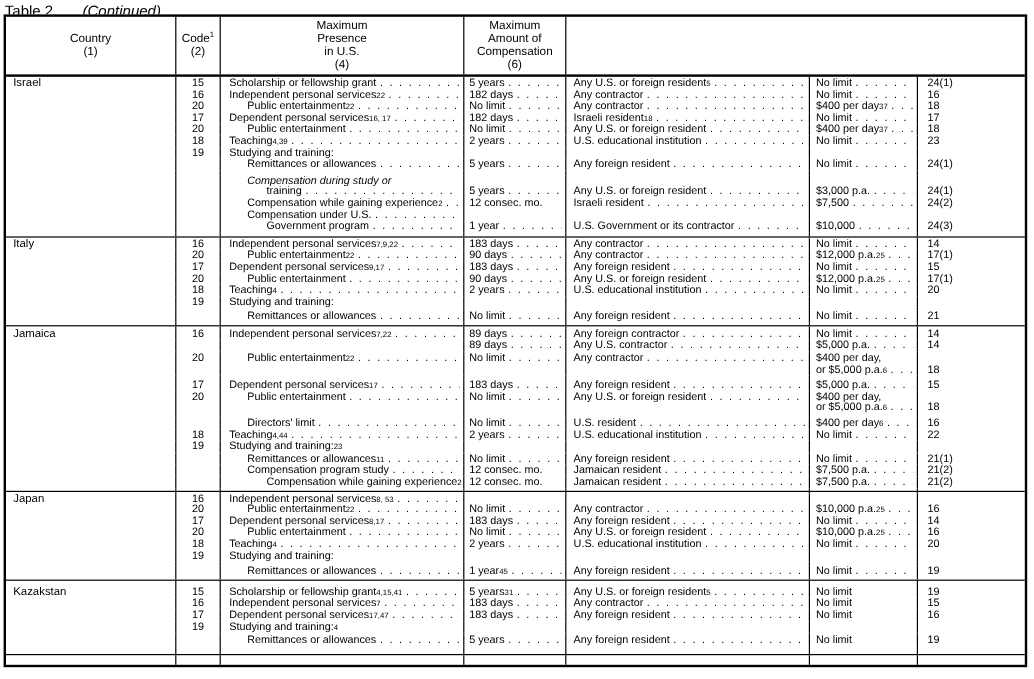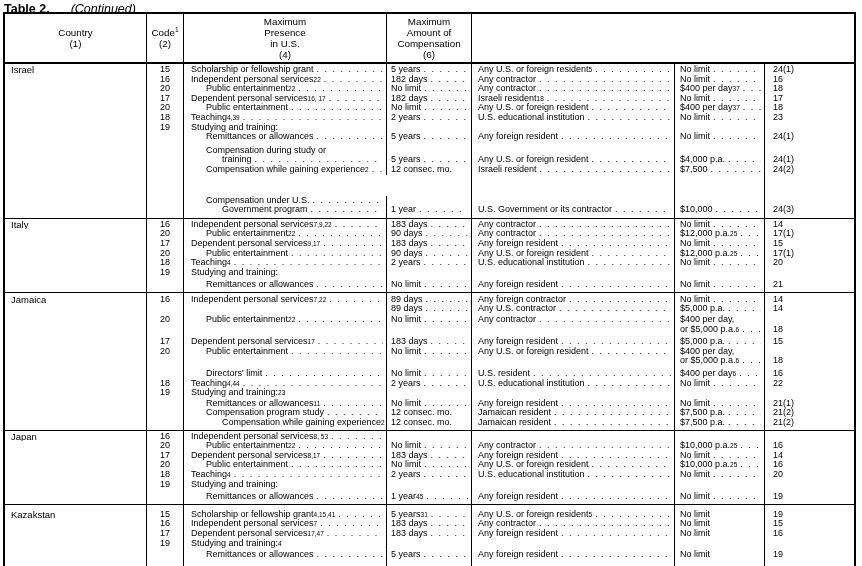--- a/index.html
+++ b/index.html
@@ -1,20 +1,20 @@
 <!DOCTYPE html>
 <html><head>
 <meta charset="utf-8">
 <style>
   *{box-sizing:border-box;margin:0;padding:0}
   html,body{background:#fff}
   body{width:862px;height:566px;overflow:hidden;position:relative;
        font-family:"Liberation Sans",sans-serif;color:#000;}
   .title{position:absolute;top:2px;left:4px;font-size:12.5px;white-space:nowrap}
-  .t-num{font-weight:bold}
+  .t-num{font-weight:normal}
   .t-cont{font-style:italic;margin-left:21px}
   .tbl{position:absolute;left:3px;top:12px;width:853px;border:2px solid #000;background:#fff}
   .grid{display:grid;grid-template-columns:142px 37px 203px 85px 203px 90px 1fr}
   .hdr{height:50px;border-bottom:2px solid #000}
   .hcell{border-right:1px solid #000;display:flex;flex-direction:column;align-items:center;
          justify-content:center;text-align:center;font-size:9.8px;line-height:11px;overflow:hidden}
   .hcell.last{border-right:none}
   .hp{padding:0;justify-content:flex-start;align-items:stretch}
   .hp-top{height:22px;border-bottom:1px solid #000;display:flex;align-items:center;justify-content:center}
   .hp-bot{flex:1;display:flex;flex-direction:column;align-items:center;justify-content:center}
@@ -246,21 +246,21 @@
           <div class="cell c-code"></div>
           <div class="cell c-purpose" style="padding-left: 7px;"></div>
           <div class="cell c-presence"></div>
           <div class="cell c-employer"></div>
           <div class="cell c-comp"></div>
           <div class="cell c-treaty last"></div>
         </div>
         <div class="row">
           <div class="cell c-country"></div>
           <div class="cell c-code"></div>
-          <div class="cell c-purpose" style="padding-left: 22px;">
+          <div class="cell c-purpose" style="padding-left: 22px; font-style: italic;">
             <span class="txt">Compensation during study or</span>
           </div>
           <div class="cell c-presence"></div>
           <div class="cell c-employer"></div>
           <div class="cell c-comp"></div>
           <div class="cell c-treaty last"></div>
         </div>
         <div class="row">
           <div class="cell c-country"></div>
           <div class="cell c-code"></div>
@@ -270,21 +270,21 @@
           </div>
           <div class="cell c-presence">
             <span class="txt">5 years</span>
             <span class="dots"> . . . . . . . . . . . . . . . . . . . . . . . . . . . . . . . . . . . . . . . . . . . . . . . . . . . . . . . . . . . . . . . . . . . . . . . . . . . . . . . . . . . . . . . . . .</span>
           </div>
           <div class="cell c-employer">
             <span class="txt">Any U.S. or foreign resident</span>
             <span class="dots"> . . . . . . . . . . . . . . . . . . . . . . . . . . . . . . . . . . . . . . . . . . . . . . . . . . . . . . . . . . . . . . . . . . . . . . . . . . . . . . . . . . . . . . . . . .</span>
           </div>
           <div class="cell c-comp">
-            <span class="txt">$4,000 p.a.</span>
+            <span class="txt">$3,000 p.a.</span>
             <span class="dots"> . . . . . . . . . . . . . . . . . . . . . . . . . . . . . . . . . . . . . . . . . . . . . . . . . . . . . . . . . . . . . . . . . . . . . . . . . . . . . . . . . . . . . . . . . .</span>
           </div>
           <div class="cell c-treaty last">24(1)</div>
         </div>
         <div class="row">
           <div class="cell c-country"></div>
           <div class="cell c-code"></div>
           <div class="cell c-purpose" style="padding-left: 22px;">
             <span class="txt">Compensation while gaining experience</span>
             <sup>2</sup>
@@ -299,21 +299,21 @@
           </div>
           <div class="cell c-comp">
             <span class="txt">$7,500</span>
             <span class="dots"> . . . . . . . . . . . . . . . . . . . . . . . . . . . . . . . . . . . . . . . . . . . . . . . . . . . . . . . . . . . . . . . . . . . . . . . . . . . . . . . . . . . . . . . . . .</span>
           </div>
           <div class="cell c-treaty last">24(2)</div>
         </div>
         <div class="row">
           <div class="cell c-country"></div>
           <div class="cell c-code"></div>
-          <div class="cell c-purpose" style="padding-left: 22px; margin-top: 21px;">
+          <div class="cell c-purpose" style="padding-left: 22px;">
             <span class="txt">Compensation under U.S.</span>
             <span class="dots"> . . . . . . . . . . . . . . . . . . . . . . . . . . . . . . . . . . . . . . . . . . . . . . . . . . . . . . . . . . . . . . . . . . . . . . . . . . . . . . . . . . . . . . . . . .</span>
           </div>
           <div class="cell c-presence"></div>
           <div class="cell c-employer"></div>
           <div class="cell c-comp"></div>
           <div class="cell c-treaty last"></div>
         </div>
         <div class="row">
           <div class="cell c-country"></div>

